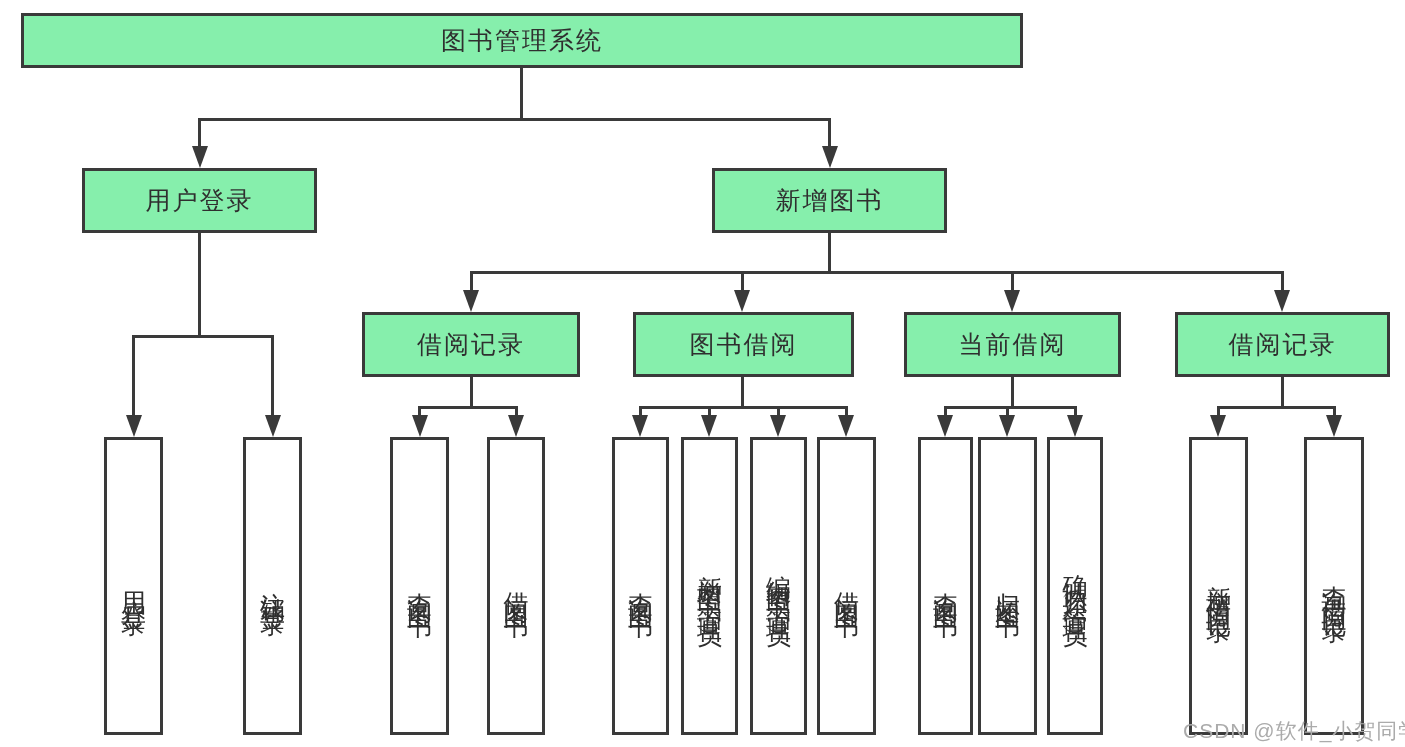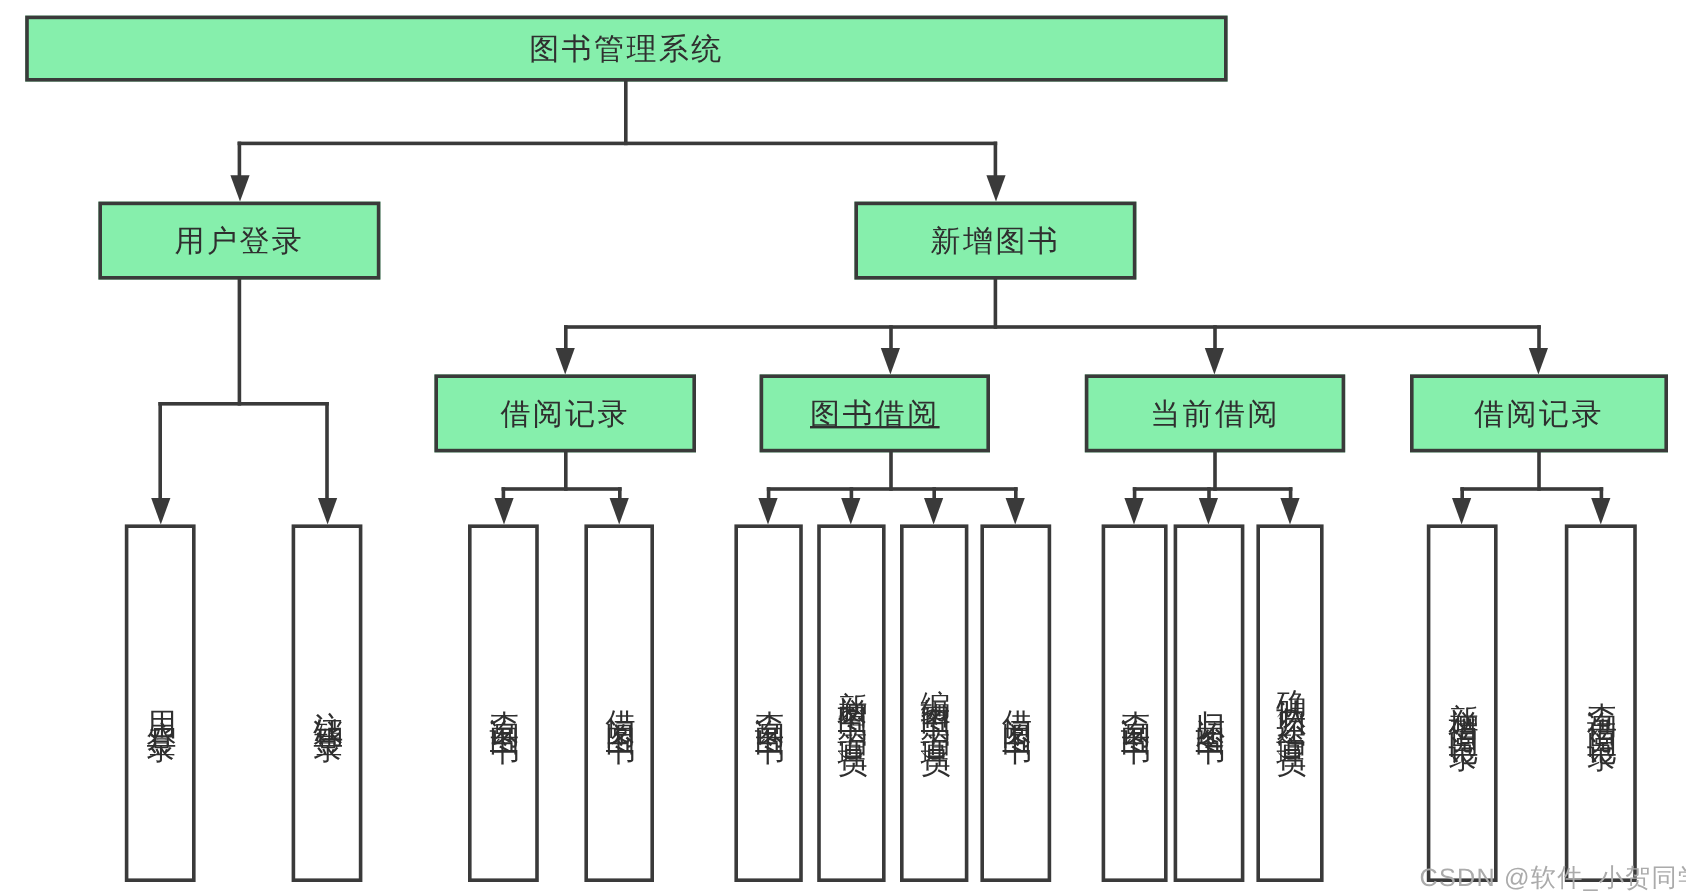--- a/index.html
+++ b/index.html
@@ -72,21 +72,21 @@
     <div class="arrow" style="left:734px;  top:290px;"></div>
     <div class="ln" style="left:1011px; top:271px; width:3px;   height:22px;"></div>
     <div class="arrow" style="left:1004px; top:290px;"></div>
     <div class="ln" style="left:1281px; top:271px; width:3px;   height:22px;"></div>
     <div class="arrow" style="left:1274px; top:290px;"></div>
   </div>
 
   <div class="node" style="left:362px; top:312px; width:218px; height:65px;">
     <span class="hlabel">借阅记录</span>
   </div>
-  <div class="node" style="left:633px; top:312px; width:192px; height:65px;text-decoration:underline;">
+  <div class="node" style="left:633px; top:312px; width:221px; height:65px;">
     <span class="hlabel">图书借阅</span>
   </div>
   <div class="node" style="left:904px; top:312px; width:217px; height:65px;">
     <span class="hlabel">当前借阅</span>
   </div>
   <div class="node" style="left:1175px; top:312px; width:215px; height:65px;">
     <span class="hlabel">借阅记录</span>
   </div>
 
   <div>

